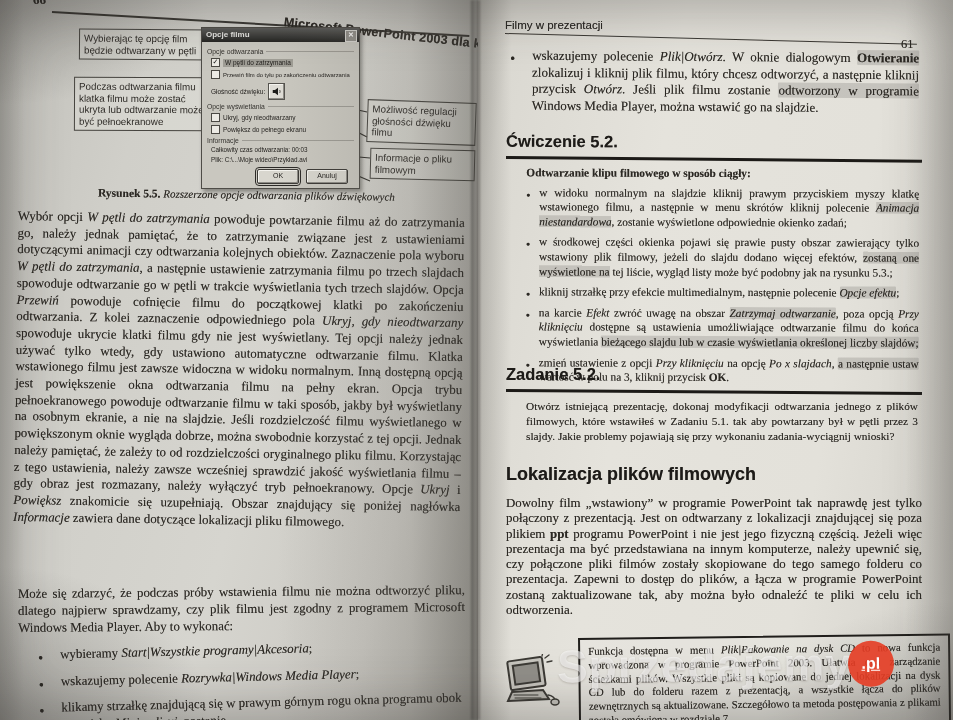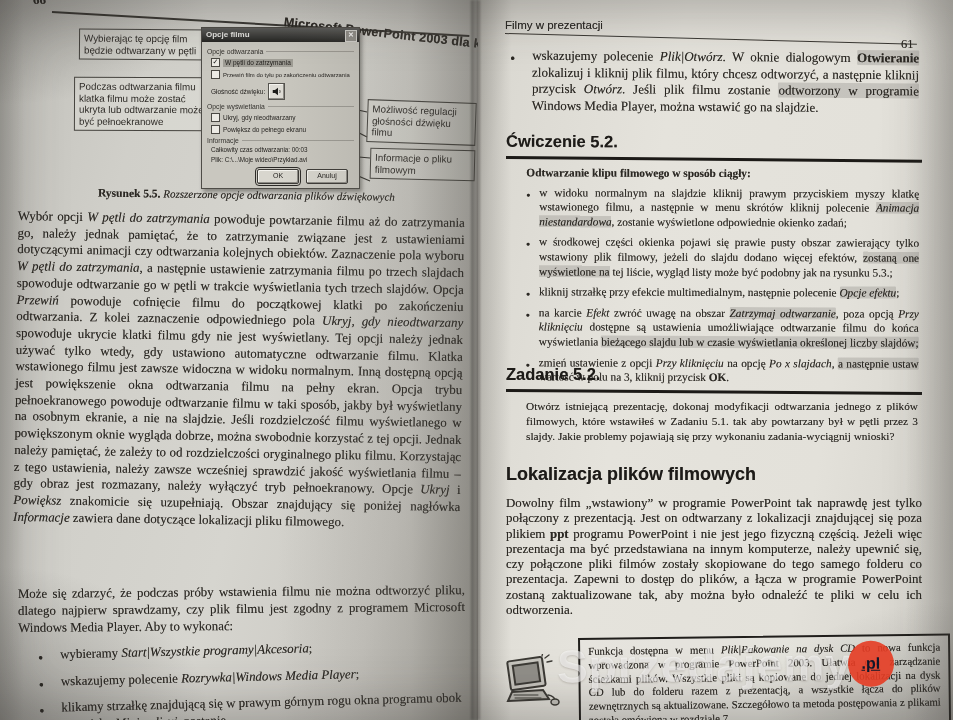--- a/index.html
+++ b/index.html
@@ -94,21 +94,21 @@
   #note-box{left:100px;top:638px;width:352px;border:2px solid #201e1b;padding:5px 8px 8px 8px;
     font-size:10.8px;line-height:13.8px;transform:rotate(-.7deg);transform-origin:left top;background:rgba(236,234,228,.2);}
   #pc-icon{left:20px;top:654px;width:64px;height:62px;}
 
   
   #watermark{position:absolute;left:557px;top:642px;z-index:50;display:flex;align-items:flex-start;
     pointer-events:none;transform:rotate(-.5deg);}
   #wm-text{font:700 46px/1 "Liberation Sans",sans-serif;letter-spacing:1px;color:rgba(255,255,255,.55);
     text-shadow:0 1px 2px rgba(110,100,92,.3);}
   #wm-badge{width:46px;height:46px;margin:0 0 0 -4px;border-radius:50%;background:rgba(230,60,35,.9);
-    color:#0f172a;font:700 16px "Liberation Sans",sans-serif;display:flex;align-items:center;justify-content:center;text-decoration:underline;}
+    color:#ffffff;font:700 16px "Liberation Sans",sans-serif;display:flex;align-items:center;justify-content:center;text-decoration:underline;}
 </style>
 </head>
 <body>
 
 <div class="photo">
 
   <div id="lp" class="page">
     <div id="lp-pagenum" class="abs ser txt">66</div>
     <div id="lp-rule" class="abs"></div>
     <div id="lp-title" class="abs txt">Microsoft PowerPoint 2003 dla każdego</div>

